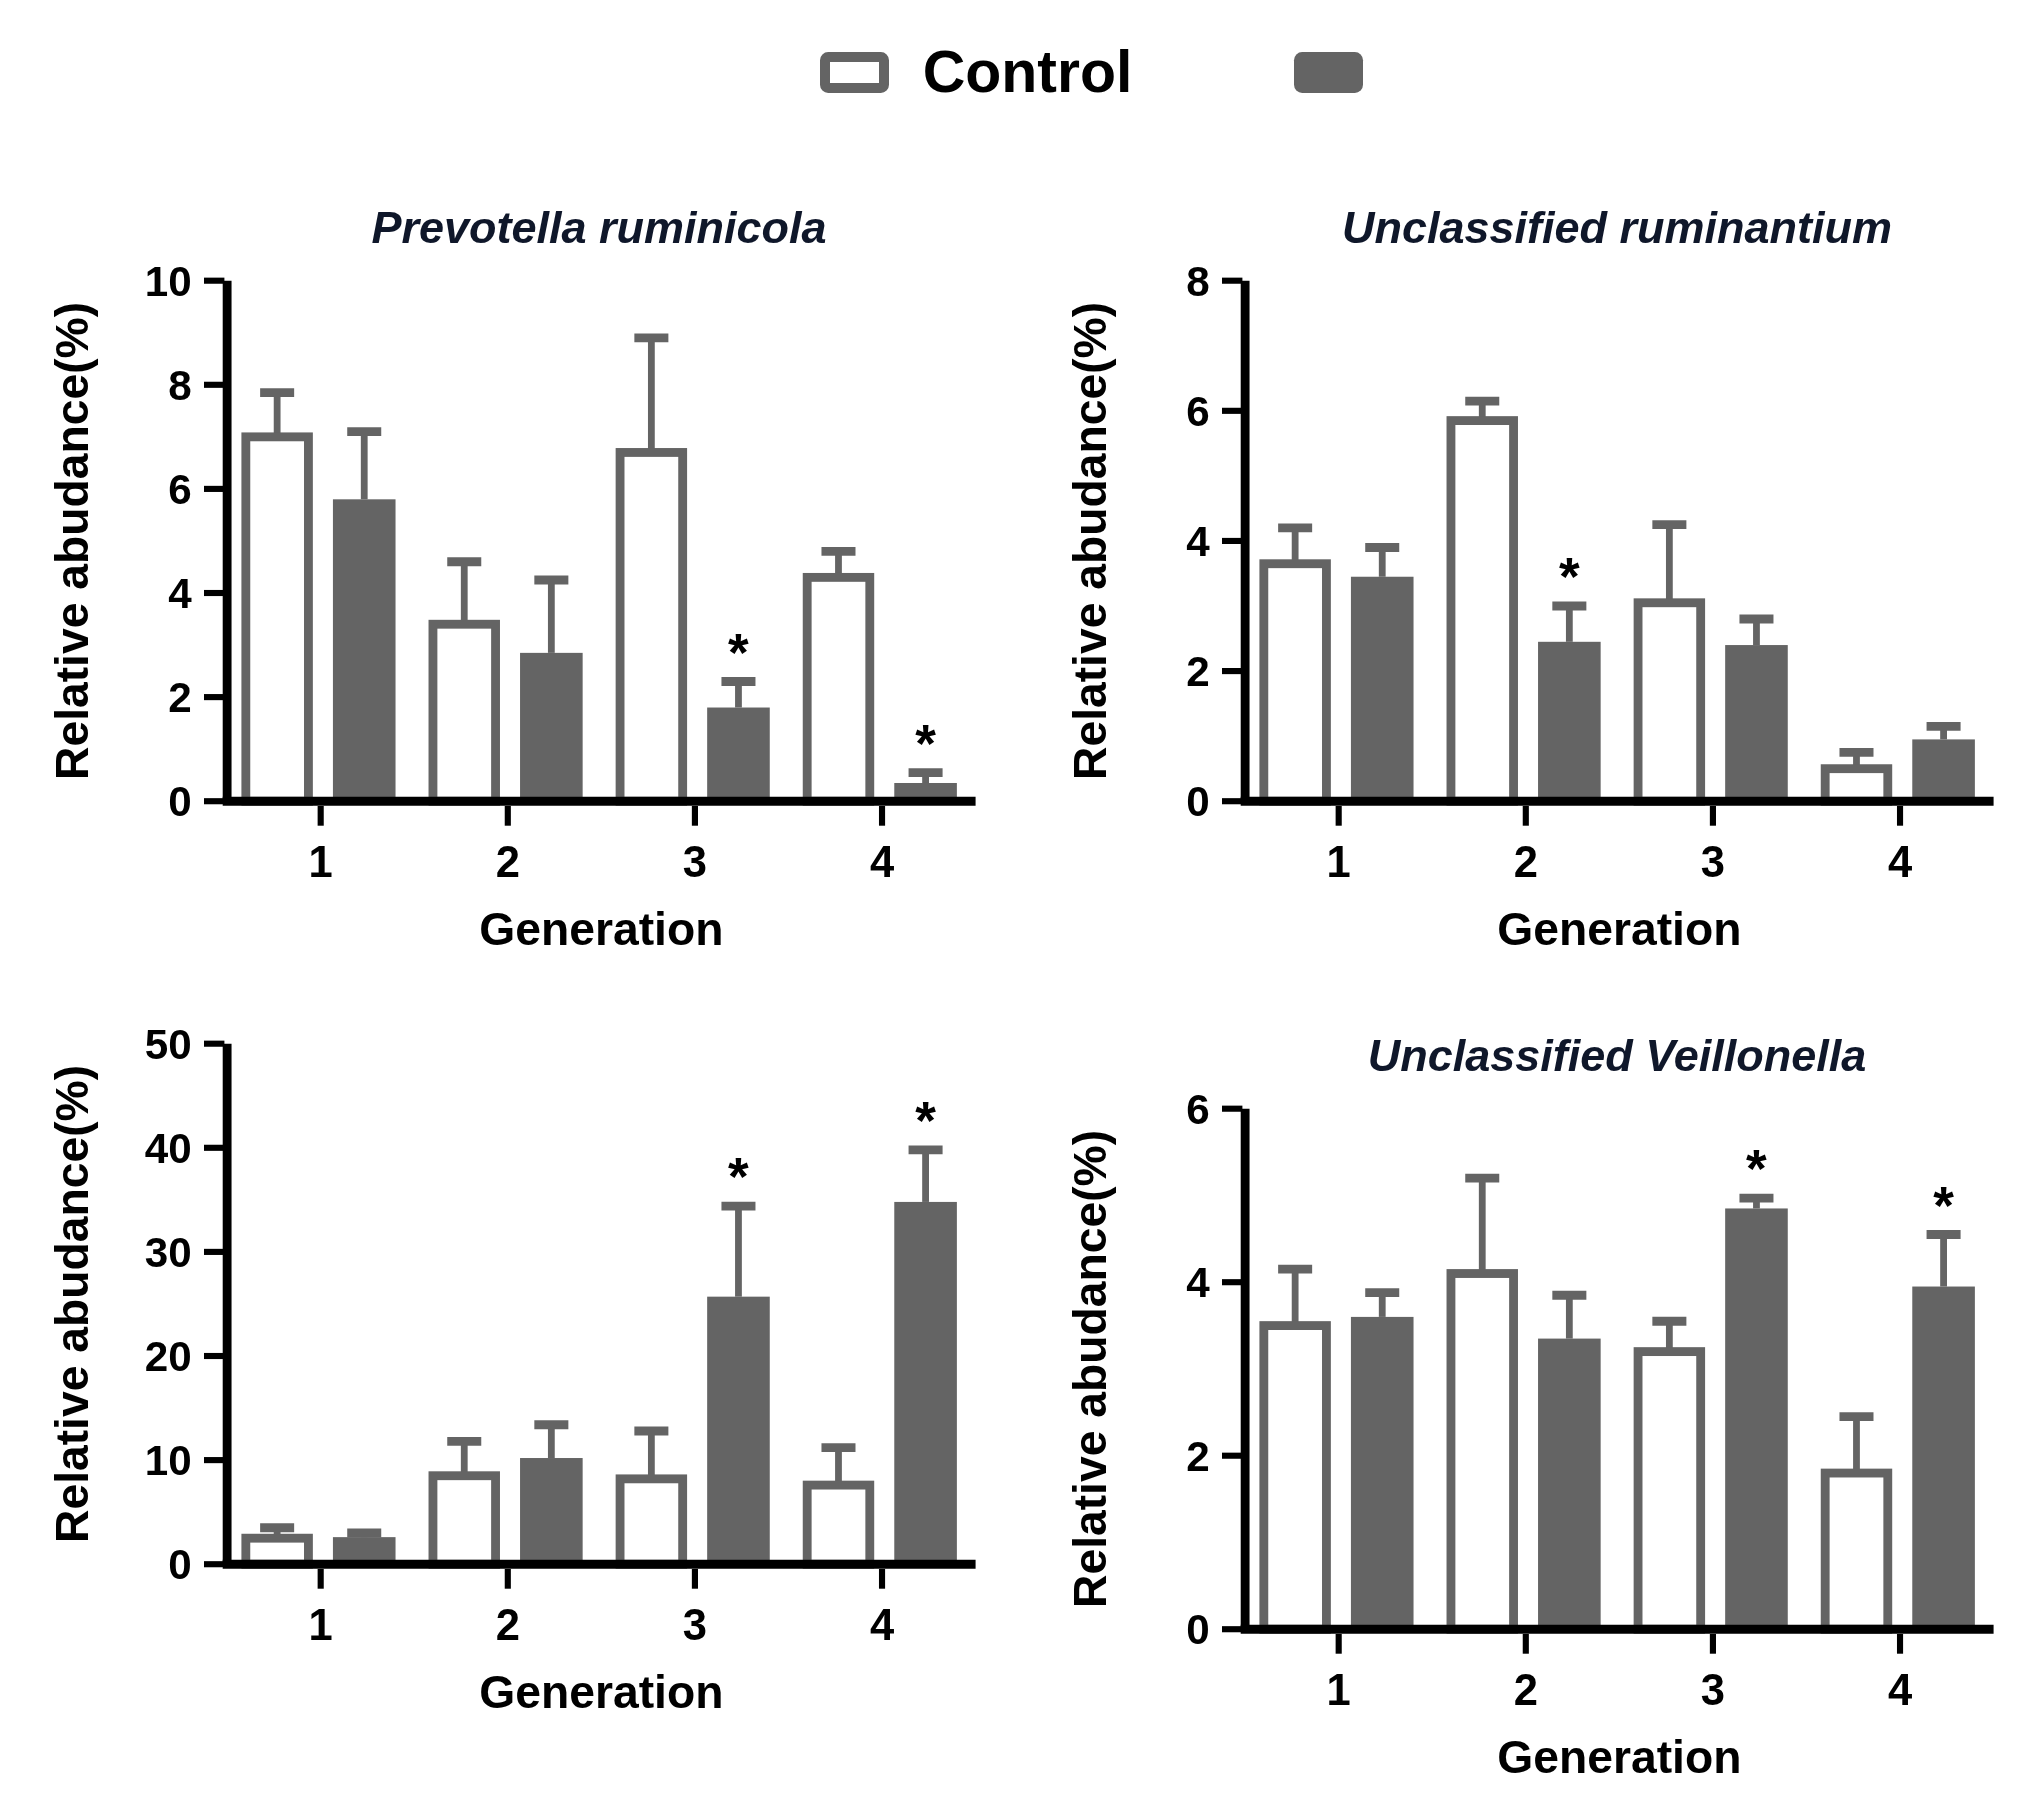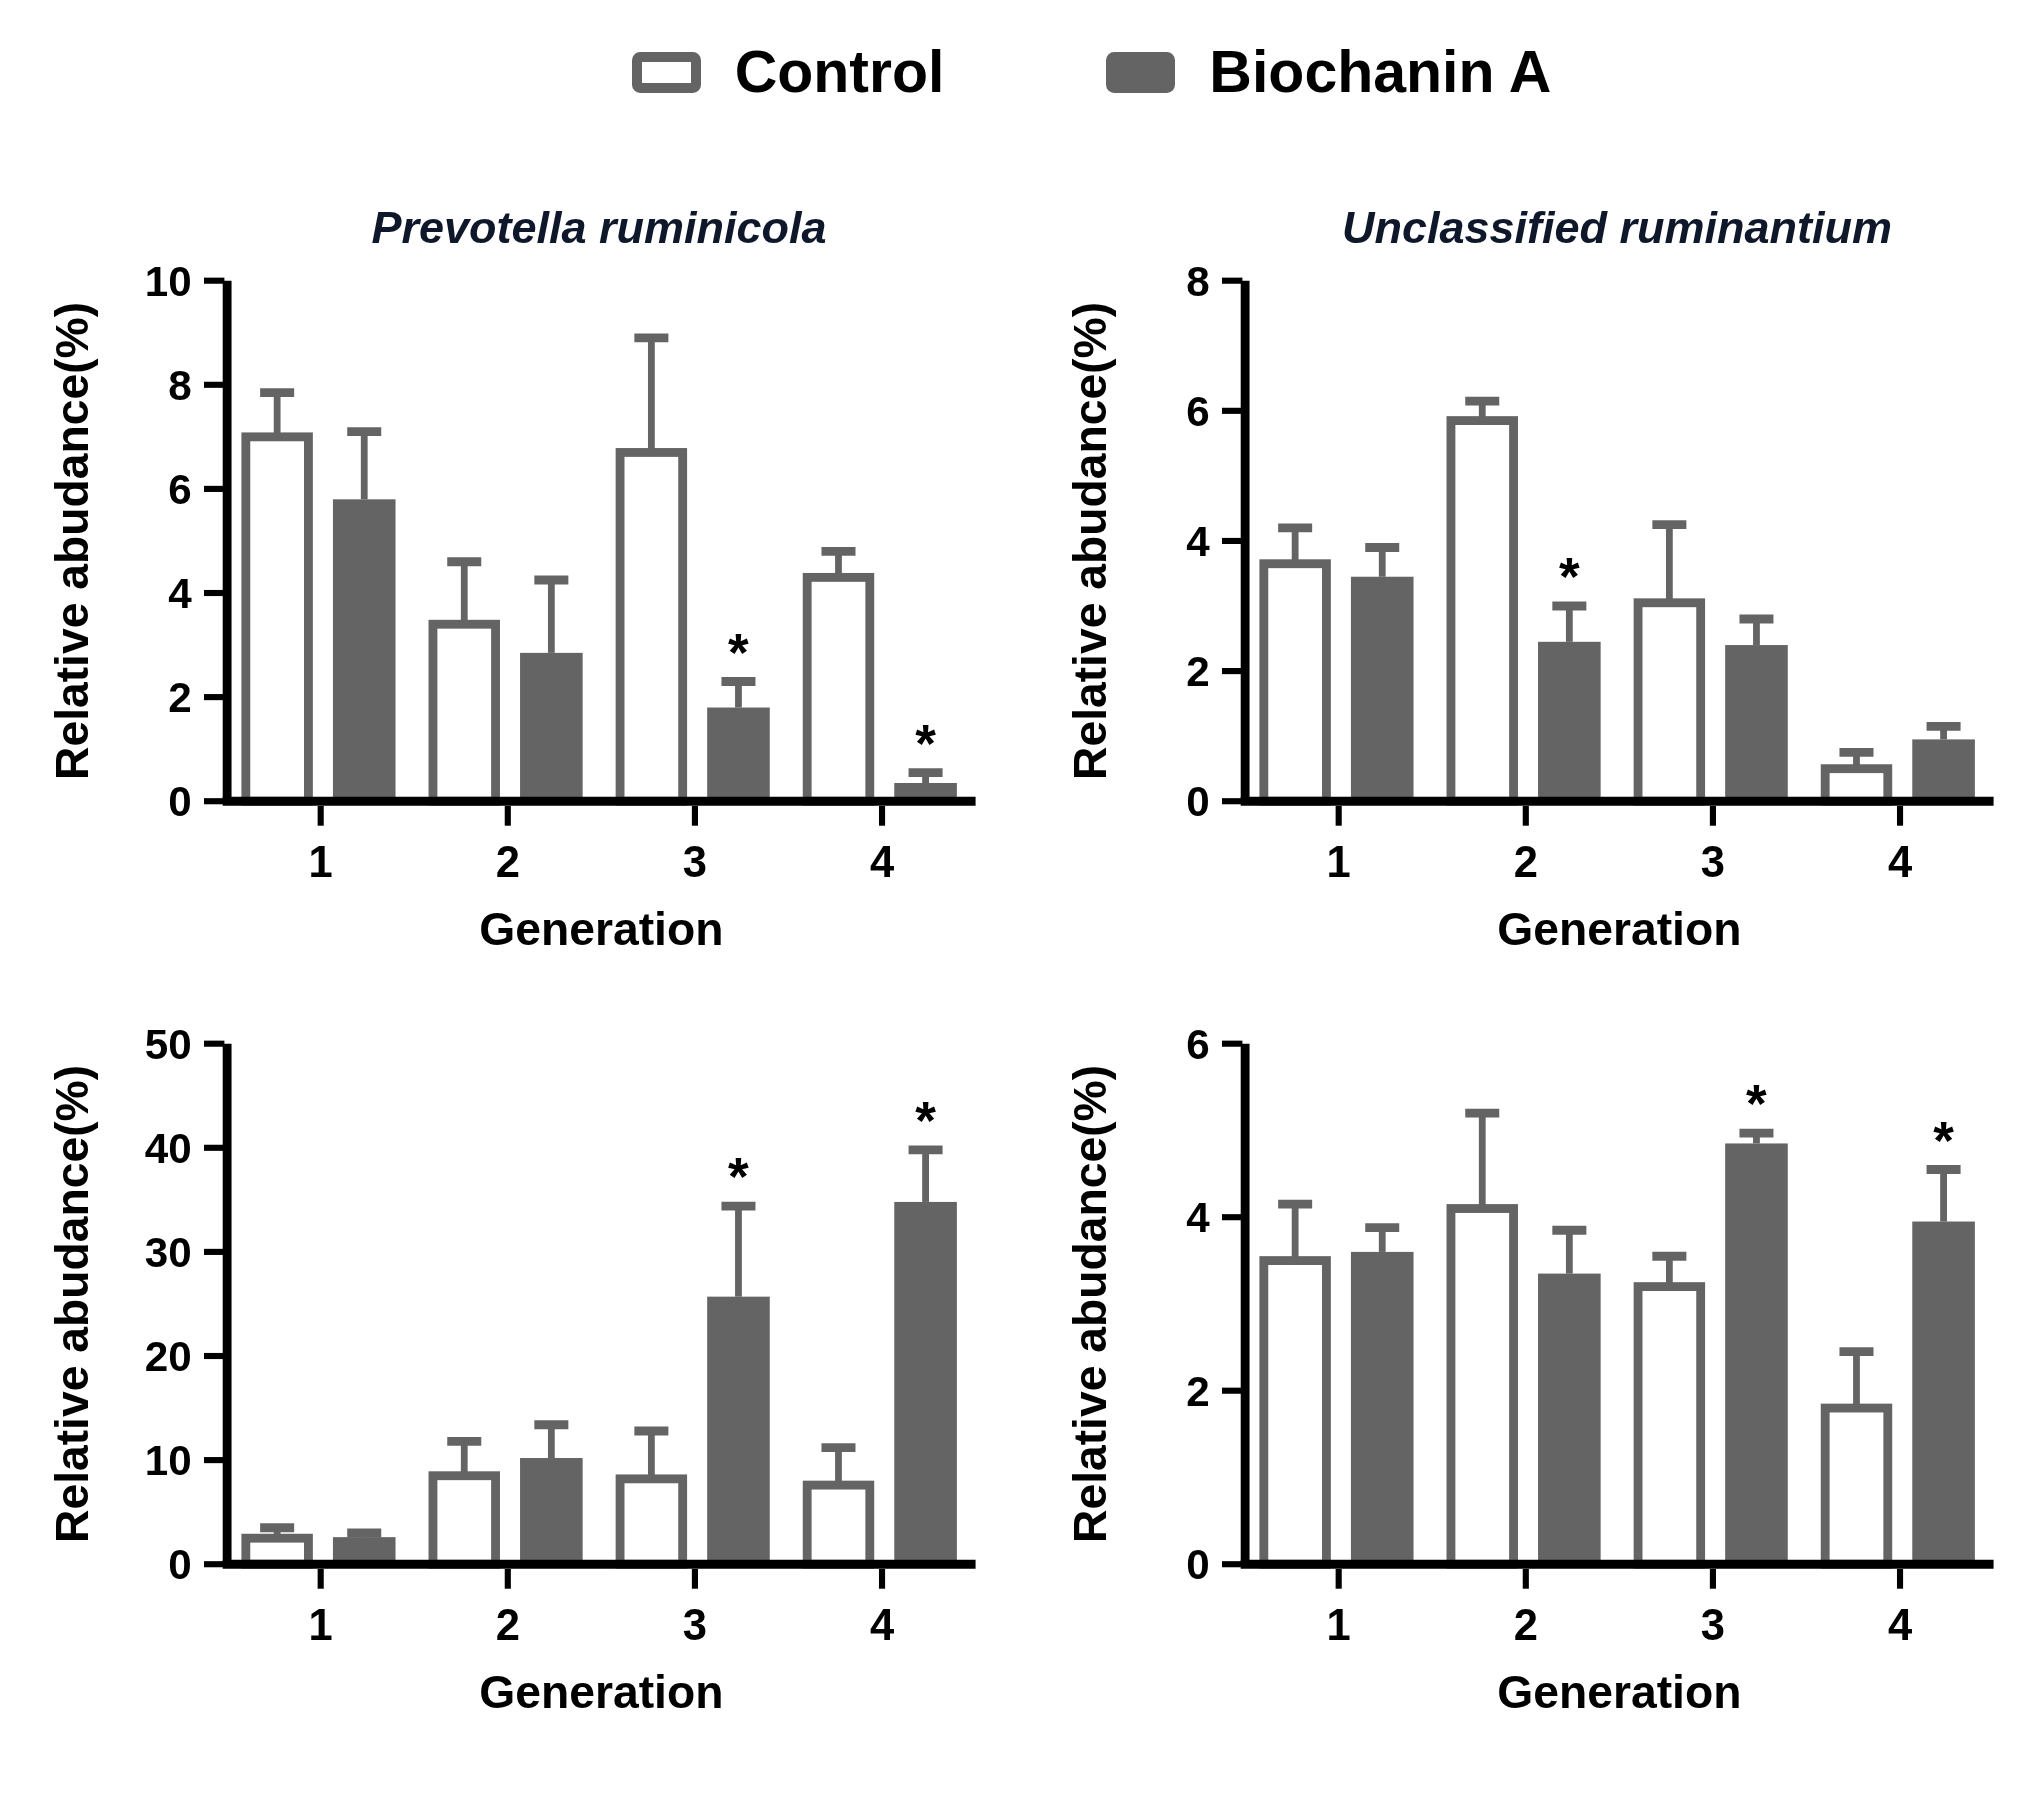--- a/index.html
+++ b/index.html
@@ -86,21 +86,20 @@
 
 <div class="page">
 
   <div class="legend">
     <div class="legend-item">
       <span class="swatch open" style="border-color: rgb(100, 100, 100); background: rgb(255, 255, 255);"></span>
       <span class="legend-label">Control</span>
     </div>
     <div class="legend-item">
       <span class="swatch filled" style="background: rgb(100, 100, 100);"></span>
-      <span class="legend-label">Biochanin A</span>
     </div>
   </div>
 
   <div class="grid">
 
     <figure class="panel">
       <figcaption class="chart-title">Prevotella ruminicola</figcaption>
       <svg class="chart" viewBox="0 0 1430 1050">
           <line x1="373.5" y1="259.5" x2="373.5" y2="194.47500000000002" stroke="#646464" stroke-width="10"></line>
           <line x1="348.5" y1="194.47500000000002" x2="398.5" y2="194.47500000000002" stroke="#646464" stroke-width="13"></line>
@@ -257,20 +256,21 @@
           <line x1="266" y1="183" x2="296" y2="183" stroke="#000000" stroke-width="9"></line>
           <text x="248" y="205" text-anchor="end" font-size="62" font-weight="bold" fill="#000000">40</text>
           <line x1="266" y1="30" x2="296" y2="30" stroke="#000000" stroke-width="9"></line>
           <text x="248" y="52" text-anchor="end" font-size="62" font-weight="bold" fill="#000000">50</text>
           <text x="95" y="412.5" transform="rotate(-90 95 412.5)" text-anchor="middle" font-size="68" font-weight="bold" fill="#000000">Relative abudance(%)</text>
           <text x="850" y="1007" text-anchor="middle" font-size="68" font-weight="bold" fill="#000000">Generation</text>
         </svg>
     </figure>
 
     <figure class="panel">
+      <figcaption class="chart-title">Unclassified Veillonella</figcaption>
       <svg class="chart" viewBox="0 0 1430 1050">
           <line x1="373.5" y1="348.75" x2="373.5" y2="265.8749999999999" stroke="#646464" stroke-width="10"></line>
           <line x1="348.5" y1="265.8749999999999" x2="398.5" y2="265.8749999999999" stroke="#646464" stroke-width="13"></line>
           <rect x="327.5" y="348.75" width="92" height="446.25" fill="#ffffff" stroke="#646464" stroke-width="13"></rect>
           <line x1="501.5" y1="336" x2="501.5" y2="300.30000000000007" stroke="#646464" stroke-width="10"></line>
           <line x1="476.5" y1="300.30000000000007" x2="526.5" y2="300.30000000000007" stroke="#646464" stroke-width="13"></line>
           <rect x="455.5" y="336" width="92" height="459" fill="#646464"></rect>
           <line x1="437.5" y1="802" x2="437.5" y2="831" stroke="#000000" stroke-width="9"></line>
           <text x="437.5" y="907" text-anchor="middle" font-size="64" font-weight="bold" fill="#000000">1</text>
           <line x1="648.5" y1="272.2500000000001" x2="648.5" y2="132.0000000000001" stroke="#646464" stroke-width="10"></line>

